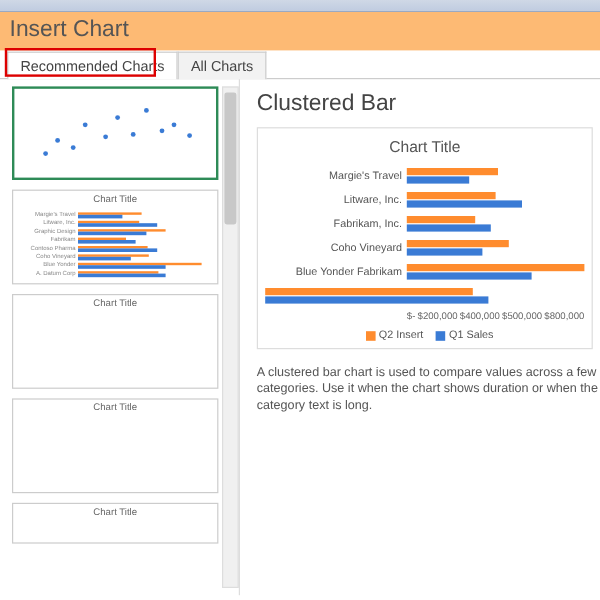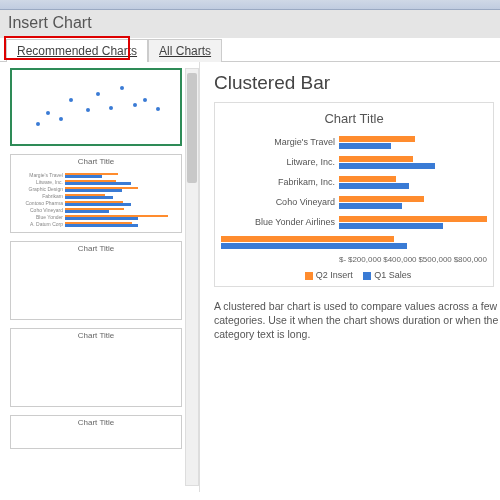--- a/index.html
+++ b/index.html
@@ -1,18 +1,18 @@
 <!DOCTYPE html>
 <html><head>
 <meta charset="utf-8">
 <style>
   * { box-sizing: border-box; margin: 0; padding: 0; }
   body { font-family: "Segoe UI", Tahoma, sans-serif; font-size: 11px; background: #fff; width: 500px; height: 500px; overflow: hidden; color: #333; }
   .ribbon-bg { height: 10px; background: linear-gradient(#cfd8e6,#c0cce0); border-bottom: 1px solid #9aa9c2; }
-  .dialog-title { padding: 4px 8px 6px; font-size: 16px; color: #555; background:#e5e5e5; }
+  .dialog-title { padding: 4px 8px 6px; font-size: 19px; color: #555; background:#fdba74; }
   .tabs { display:flex; border-bottom:1px solid #ccc; padding-left:6px; gap:0; }
   .tab { padding:4px 10px; border:1px solid #ccc; border-bottom:none; background:#f2f2f2; font-size:12px; color:#444; position:relative; top:1px; cursor:pointer; }
   .tab.active { background:#fff; }
   .highlight-box { position:absolute; border:2px solid #d00; pointer-events:none; }
   .content { display:flex; height:430px; }
   .thumb-col { width:200px; border-right:1px solid #ddd; padding:6px 2px 6px 10px; position:relative; }
   .thumb-scroll { position:absolute; right:0; top:6px; bottom:6px; width:14px; background:#f0f0f0; border:1px solid #ddd; }
   .thumb-handle { position:absolute; left:1px; right:1px; top:4px; height:110px; background:#c8c8c8; border-radius:2px; }
   .thumb { width:172px; border:1px solid #ccc; background:#fff; margin-bottom:8px; cursor:pointer; }
   .thumb.selected { border:2px solid #2e8b57; }
@@ -48,21 +48,21 @@
   .legend { text-align:center; font-size:9px; padding-top:6px; color:#555; }
   .lg-sw { display:inline-block; width:8px; height:8px; vertical-align:middle; margin:0 3px 0 8px; }
   .desc { font-size:10.5px; color:#555; margin-top:12px; line-height:1.35; width:285px; }
 </style>
 </head>
 <body>
 
 <div class="ribbon-bg"></div>
 <div class="dialog-title">Insert Chart</div>
 
-<div class="tabs" style="position:relative;text-decoration:underline;">
+<div class="tabs" style="position:relative;">
   <div class="tab active">Recommended Charts</div>
   <div class="tab">All Charts</div>
   <div class="highlight-box" style="left:4px; top:-2px; width:126px; height:24px;"></div>
 </div>
 
 <div class="content">
   <div class="thumb-col">
 
     <div class="thumb selected">
       <div class="thumb-body" style="height:74px;">
@@ -318,21 +318,21 @@
             </div>
           </div>
           <div class="crow">
             <div class="clabel">Coho Vineyard</div>
             <div class="ctrack">
               <div class="cbar orange" style="width: 57.5%;"></div>
               <div class="cbar blue" style="width: 42.5%;"></div>
             </div>
           </div>
           <div class="crow">
-            <div class="clabel">Blue Yonder Airlines</div>
+            <div class="clabel">Blue Yonder Fabrikam</div>
             <div class="ctrack">
               <div class="cbar orange" style="width: 100%;"></div>
               <div class="cbar blue" style="width: 70%;"></div>
             </div>
           </div>
           <div class="crow">
             <div class="ctrack">
               <div class="cbar orange" style="width: 65%;"></div>
               <div class="cbar blue" style="width: 70%;"></div>
             </div>

